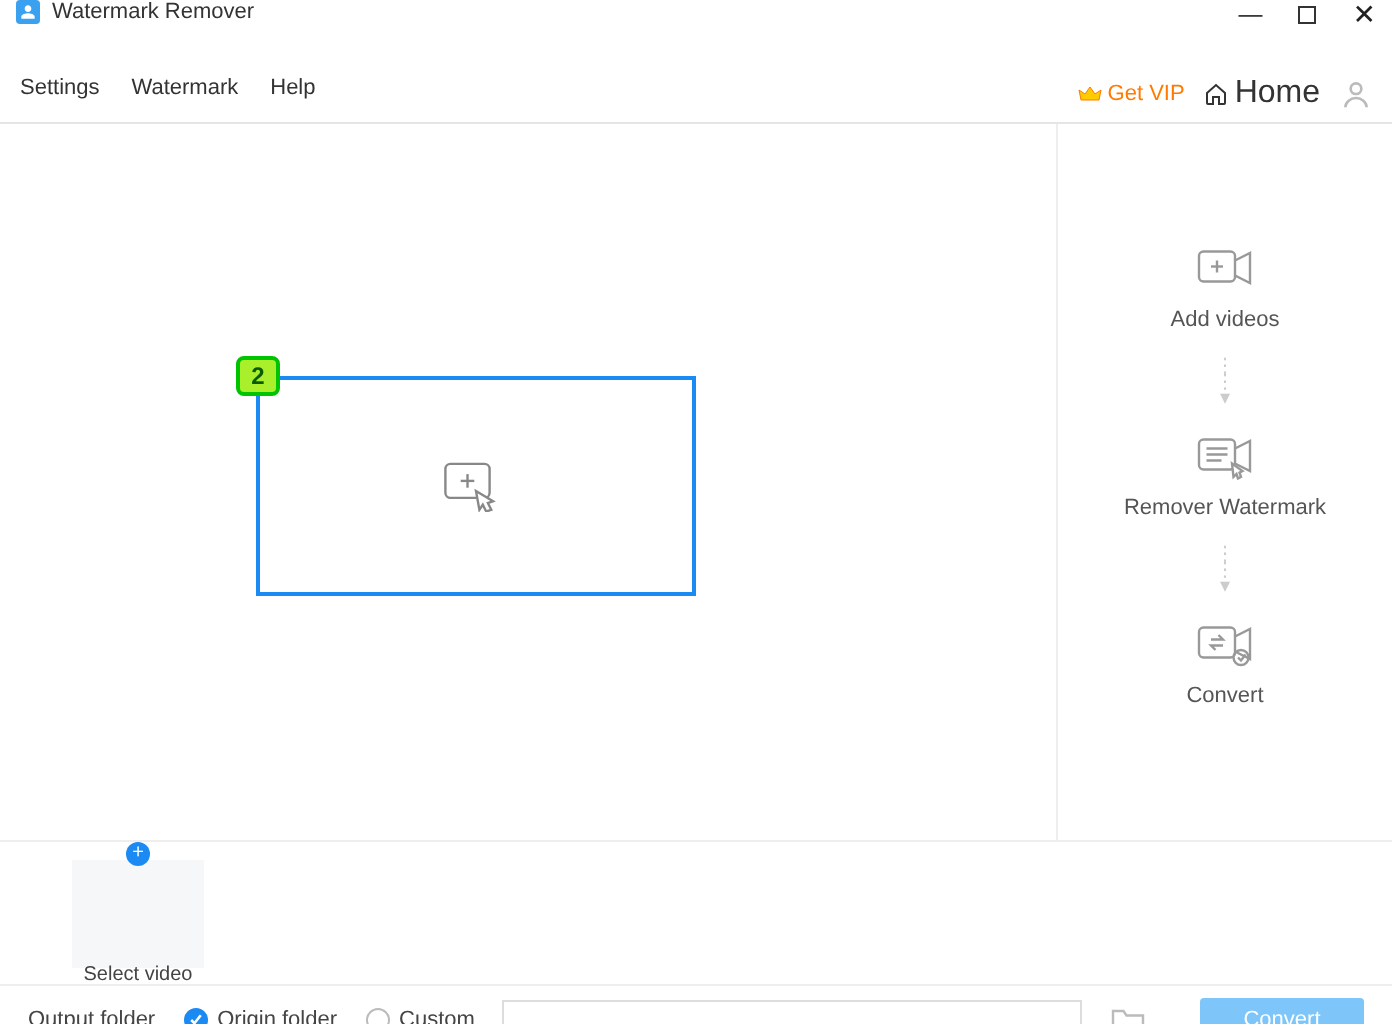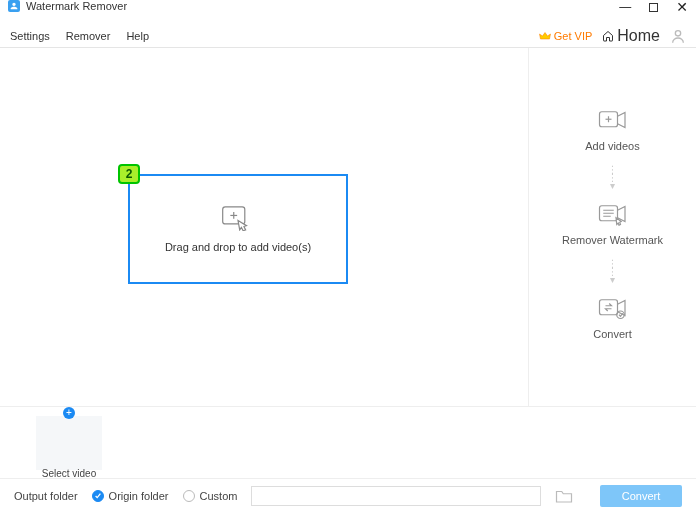--- a/index.html
+++ b/index.html
@@ -5,21 +5,21 @@
   * { box-sizing: border-box; margin: 0; padding: 0; font-family: -apple-system, "Segoe UI", Arial, sans-serif; }
   html, body { width: 696px; height: 512px; background: #fff; overflow: hidden; }
 
   .titlebar { height: 24px; display: flex; align-items: flex-start; padding: 0 8px; }
   .titlebar .logo { width: 12px; height: 12px; background: #3aa0f0; border-radius: 2px; margin-right: 6px; display:flex;align-items:center;justify-content:center;}
   .titlebar .logo svg{display:block}
   .titlebar .title { font-size: 11px; color: #333; }
   .titlebar .winbtns { margin-left: auto; display: flex; gap: 18px; align-items: center; }
   .titlebar .winbtns span { font-size: 12px; color: #222; line-height: 1; }
 
-  .menubar { height: 24px; border-bottom: 1px solid #e5e5e5; display: flex; align-items: center; padding: 0 10px; gap: 16px; }
+  .menubar { height: 24px; border-bottom: 1px solid #e5e5e5; display: flex; align-items: flex-start; padding: 0 10px; gap: 16px; margin-top: 14px; }
   .menubar .mitem { font-size: 11px; color: #333; cursor: pointer; }
   .menubar .right { margin-left: auto; display: flex; align-items: center; gap: 10px; }
   .menubar .getvip { font-size: 11px; color: #ff7b00; display: flex; align-items: center; gap: 3px; cursor:pointer;padding-left:31px; }
   .menubar .home { font-size: 16px; color: #333; display: flex; align-items: center; gap: 3px; cursor:pointer; }
   .menubar .avatar { width: 16px; height: 16px; }
 
   .workspace { height: 358px; display: flex; }
   .stage { flex: 1; position: relative; }
   .sidepanel { width: 168px; border-left: 1px solid #eee; display: flex; flex-direction: column; align-items: center; padding-top: 60px; gap: 8px; margin-left: 48px; }
 
@@ -61,21 +61,21 @@
   <span class="title">Watermark Remover</span>
   <div class="winbtns">
     <span>—</span>
     <span style="font-size:10px;border:1px solid #333;width:9px;height:9px;display:inline-block;"></span>
     <span style="font-size:14px;">✕</span>
   </div>
 </div>
 
 <div class="menubar">
   <span class="mitem">Settings</span>
-  <span class="mitem">Remover</span>
+  <span class="mitem">Watermark</span>
   <span class="mitem">Help</span>
   <div class="right">
     <span class="getvip">
       <span>
         <svg width="12" height="12" viewBox="0 0 24 24">
             <path fill="#ffcc00" stroke="#ff7b00" stroke-width="1" d="M3 18h18l2-10-6 4-5-7-5 7-6-4 2 10z"></path>
           </svg>
       </span>
       <span>Get VIP</span>
     </span>
@@ -101,21 +101,20 @@
     <div class="dropzone">
       <div class="badge">2</div>
       <span>
         <svg width="34" height="26" viewBox="0 0 40 30" fill="none" stroke="#888" stroke-width="1.4">
           <rect x="2" y="2" width="26" height="20" rx="3"></rect>
           <line x1="15" y1="8" x2="15" y2="16"></line>
             <line x1="11" y1="12" x2="19" y2="12"></line>
           <path d="M20 18 l10 6 -3 1 2 4 -3 1 -2 -4 -2 3 z" fill="#fff"></path>
         </svg>
       </span>
-      <span class="dtxt">Drag and drop to add video(s)</span>
     </div>
   </div>
 
   <div class="sidepanel">
     <span class="step-ic">
       <svg width="30" height="24" viewBox="0 0 40 30" fill="none" stroke="#999" stroke-width="1.6">
         <rect x="2" y="4" width="24" height="20" rx="3"></rect>
           <path d="M26 10 l10 -5 v20 l-10 -5"></path>
         <line x1="14" y1="10" x2="14" y2="18"></line>
           <line x1="10" y1="14" x2="18" y2="14"></line>

